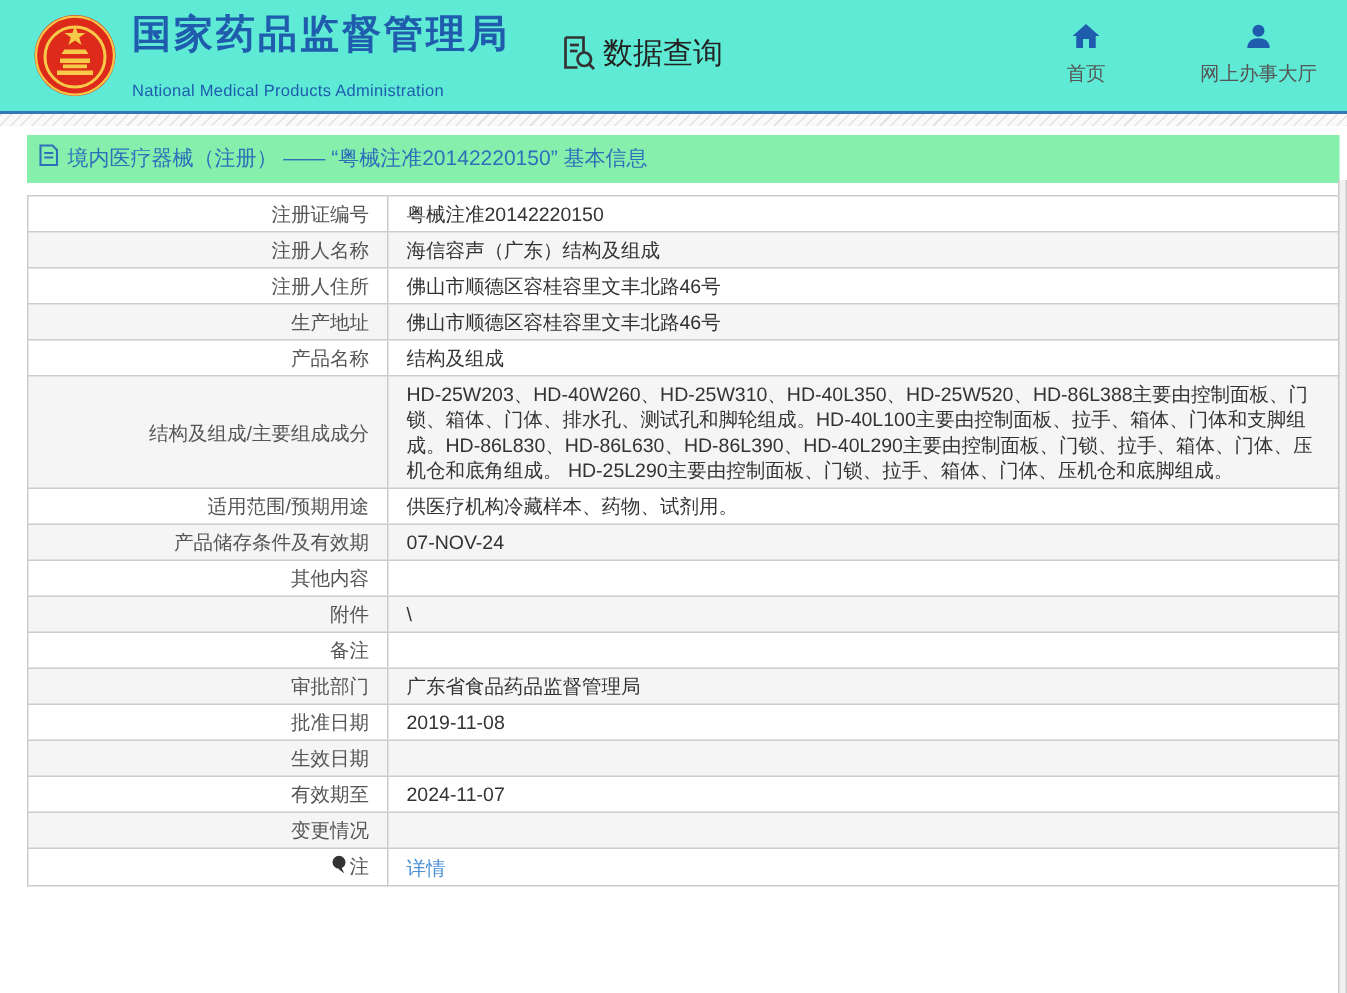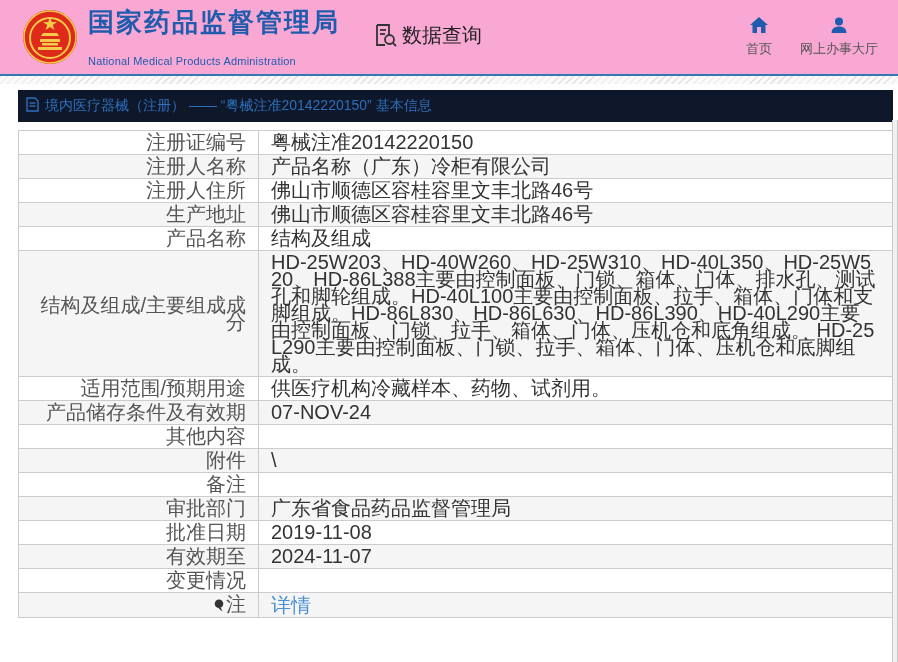--- a/index.html
+++ b/index.html
@@ -1,41 +1,41 @@
 <!DOCTYPE html>
 <html><head>
 <meta charset="utf-8">
 <style>
   * { margin:0; padding:0; box-sizing:border-box; }
   html,body { width:898px; background:#fff; font-family:"Liberation Sans","DejaVu Sans",sans-serif; }
   body { position:relative; height:662px; overflow:hidden; }
 
   
-  .header { height:76px; display:flex; align-items:center; border-bottom:2px solid #3576b4; background:#f9a8d4; }
+  .header { height:76px; display:flex; align-items:center; border-bottom:2px solid #3576b4; background:#5eead4; }
   .logo { margin-left:22px; width:56px; height:56px; flex:0 0 auto; cursor:pointer; }
   .title-block { margin-left:10px; cursor:pointer; }
   .title-cn { color:#1f5cad; font-size:26px; font-weight:bold; letter-spacing:2px; line-height:30px; }
   .title-en { color:#1f5cad; font-size:11px; margin-top:18px; letter-spacing:0.2px; }
   .data-query { margin-left:32px; display:flex; align-items:flex-start; gap:4px; cursor:pointer; }
   .data-query-text { font-size:20px; color:#222; }
   .header-spacer { flex:1; }
   .top-nav { display:flex; gap:28px; margin-right:20px; }
-  .nav-item { display:flex; flex-direction:column; align-items:center; gap:3px; cursor:pointer; }
+  .nav-item { display:flex; flex-direction:column; align-items:center; gap:3px; cursor:pointer;margin-left:35px; }
   .nav-item .nav-label { font-size:13px; color:#555; }
 
   
   .hatch { height:8px; background:repeating-linear-gradient(135deg,#e3e3e3 0 1px,#fafafa 1px 5px); }
 
   
-  .breadcrumb { margin:6px 5px 8px 18px; height:32px; background:#0f172a; display:flex; align-items:center; padding-left:8px; gap:6px; }
+  .breadcrumb { margin:6px 5px 8px 18px; height:32px; background:#86efac; display:flex; align-items:center; padding-left:8px; gap:6px; }
   .breadcrumb-text { color:#2e6fba; font-size:14px; }
 
   
   .info-table { margin-left:18px; width:875px; border-collapse:collapse; table-layout:fixed; }
-  .info-table td { border:1px solid #ccc; font-size:20px; line-height:17px; padding:3px 12px; vertical-align:middle; word-break:break-all; }
+  .info-table td { border:1px solid #ccc; font-size:13px; line-height:17px; padding:3px 12px; vertical-align:middle; word-break:break-all; }
   .info-table tr:nth-child(even) { background:#f5f5f5; }
   .label-cell { width:240px; text-align:right; color:#555; }
   .value-cell { color:#333; }
   .value-cell a { color:#4a90d9; text-decoration:none; cursor:pointer; }
   .note-icon { display:inline-block; vertical-align:-1px; margin-right:2px; }
 
   
   .scrollbar { position:absolute; right:0; top:120px; bottom:0; width:6px; background:#f1f1f1; border-left:1px solid #c9c9c9; border-right:1px solid #c9c9c9; }
 </style>
 </head>
@@ -112,21 +112,21 @@
 </div>
 
 <table class="info-table">
   <tbody id="table-body">
       <tr>
         <td class="label-cell">注册证编号</td>
         <td class="value-cell">粤械注准20142220150</td>
       </tr>
       <tr>
         <td class="label-cell">注册人名称</td>
-        <td class="value-cell">产品名称（广东）冷柜有限公司</td>
+        <td class="value-cell">海信容声（广东）结构及组成</td>
       </tr>
       <tr>
         <td class="label-cell">注册人住所</td>
         <td class="value-cell">佛山市顺德区容桂容里文丰北路46号</td>
       </tr>
       <tr>
         <td class="label-cell">生产地址</td>
         <td class="value-cell">佛山市顺德区容桂容里文丰北路46号</td>
       </tr>
       <tr>
@@ -159,20 +159,24 @@
       </tr>
       <tr>
         <td class="label-cell">审批部门</td>
         <td class="value-cell">广东省食品药品监督管理局</td>
       </tr>
       <tr>
         <td class="label-cell">批准日期</td>
         <td class="value-cell">2019-11-08</td>
       </tr>
       <tr>
+        <td class="label-cell">生效日期</td>
+        <td class="value-cell"></td>
+      </tr>
+      <tr>
         <td class="label-cell">有效期至</td>
         <td class="value-cell">2024-11-07</td>
       </tr>
       <tr>
         <td class="label-cell">变更情况</td>
         <td class="value-cell"></td>
       </tr>
       <tr>
         <td class="label-cell"><span class="note-icon"><svg width="10" height="13" viewBox="0 0 10 13">
               <circle cx="5" cy="4.8" r="4.3" fill="#333"></circle>

